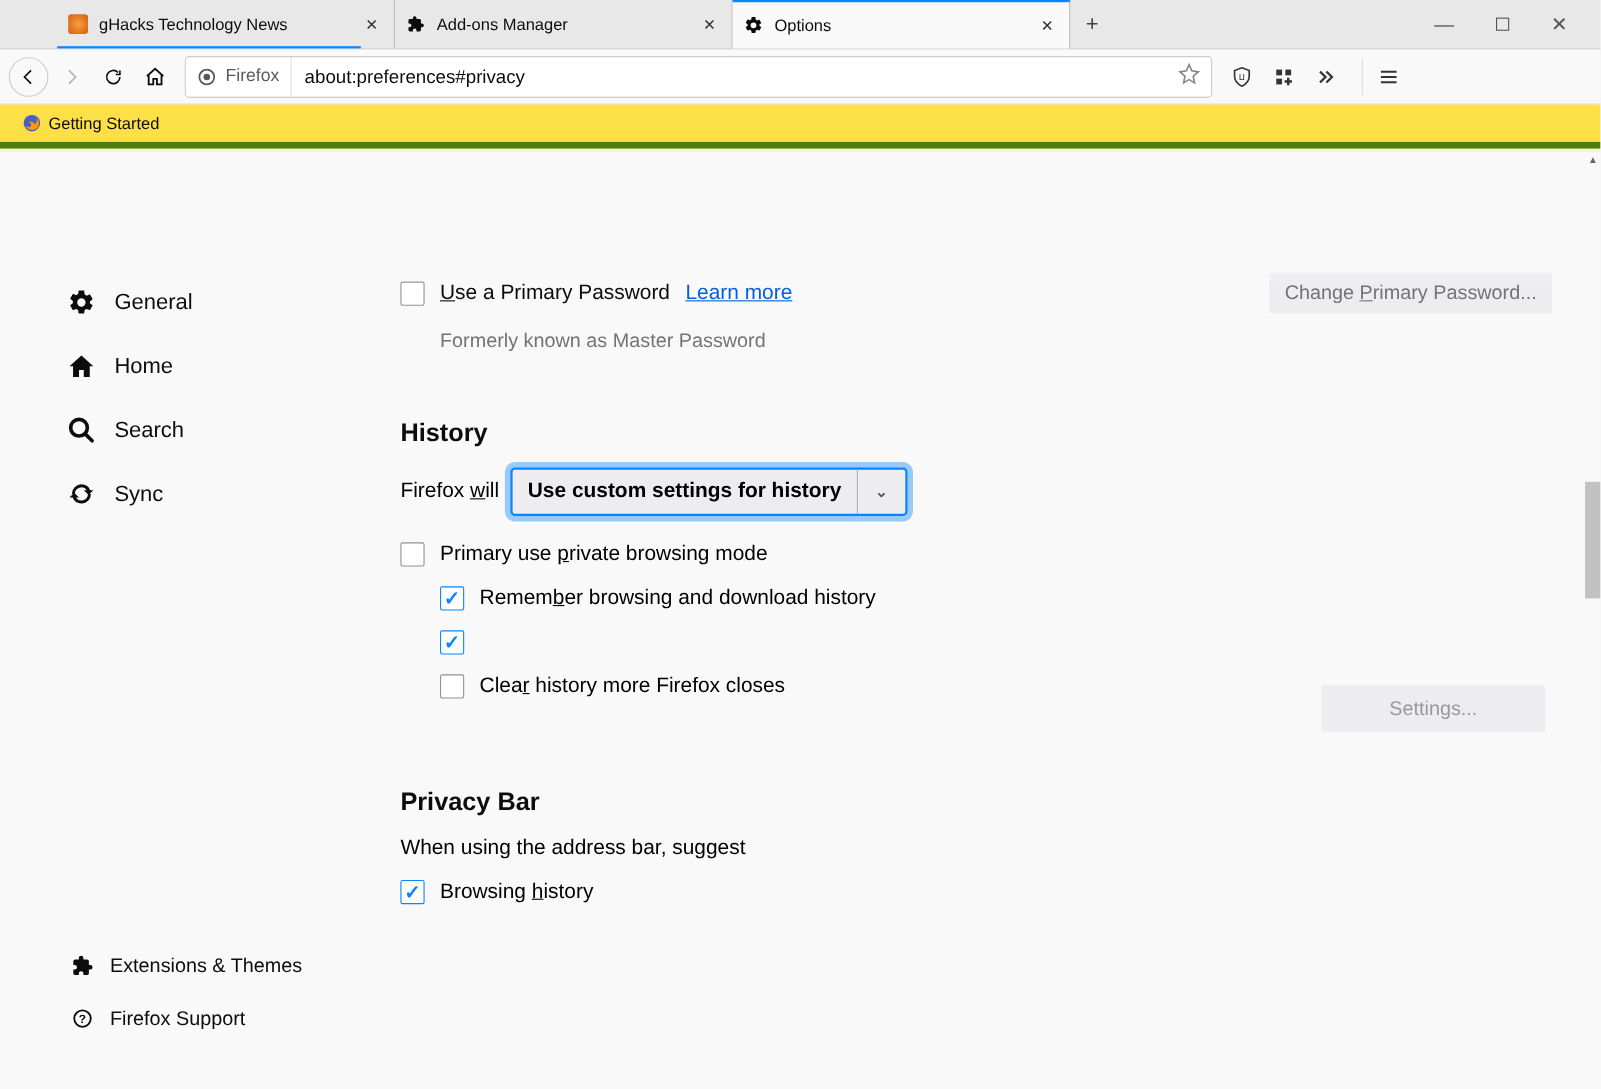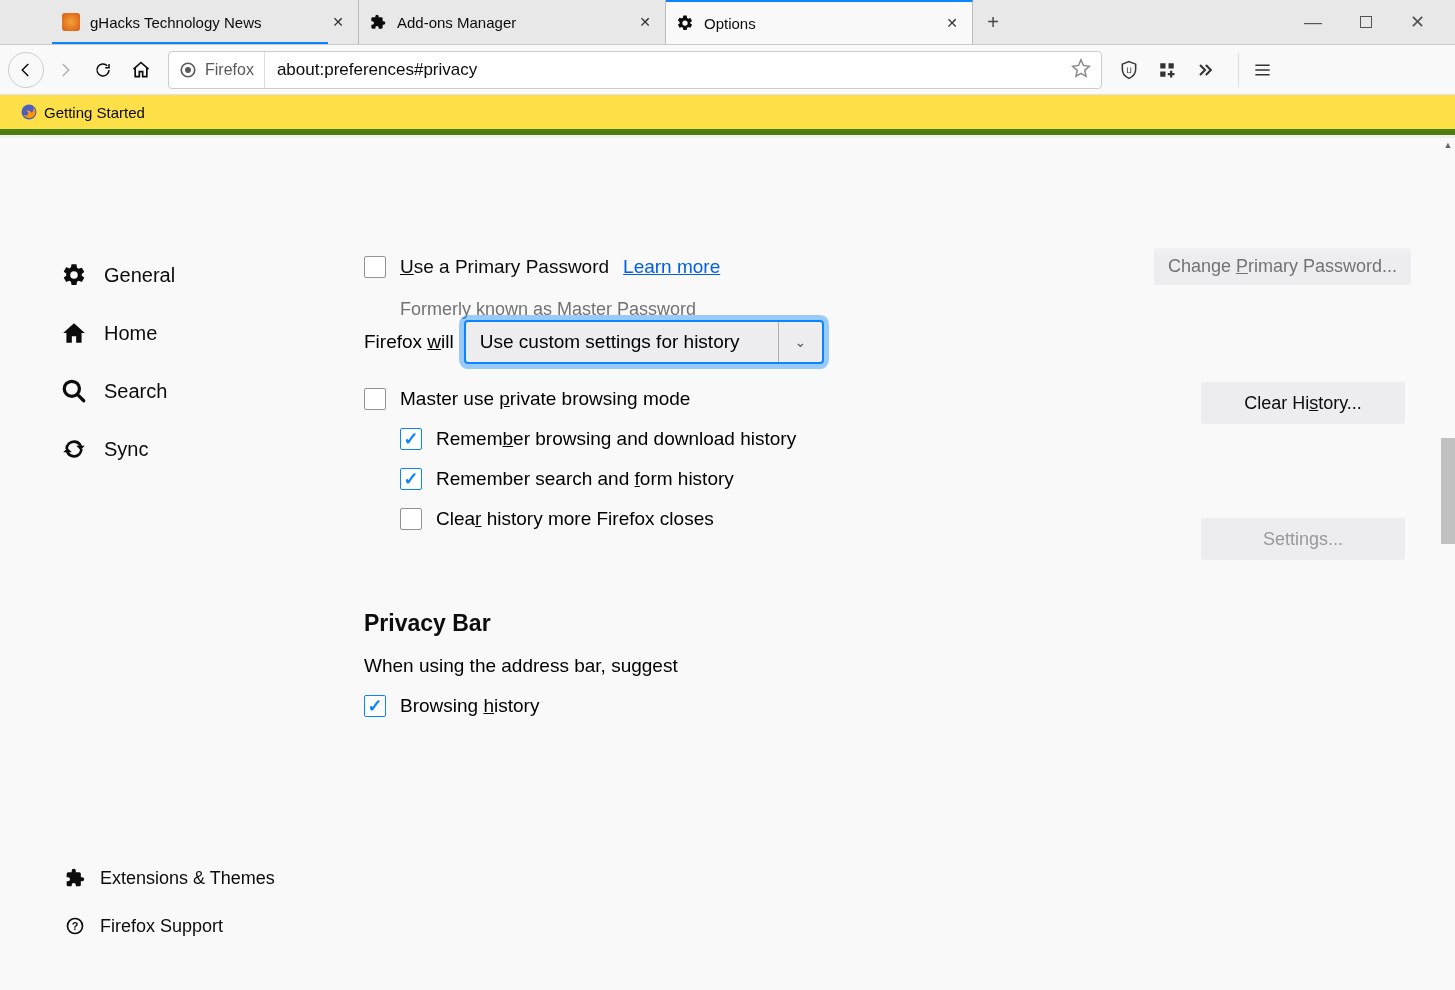--- a/index.html
+++ b/index.html
@@ -60,21 +60,21 @@
   .checkbox-checked { width:22px; height:22px; border:1px solid #0a84ff; border-radius:2px; background:#fff; flex-shrink:0; margin-right:14px; display:flex; align-items:center; justify-content:center;}
   .check-glyph{ color:#0a84ff; font-size:18px; line-height:1; font-weight:bold;}
   .faded-text { font-size:19px; color:#0c0c0d;}
   .faded-link { color:#0060df; margin-left:14px; font-size:19px;text-decoration:underline;}
   .faded-sub { font-size:18px; color:#737373; margin-left:36px; margin-top:14px;}
   .faded-button { background:#ededf0; color:#737373; border:none; font-size:18px; padding:8px 14px; border-radius:2px;}
 
   .section-title { font-size:23px; font-weight:600; color:#0c0c0d; margin-top:60px; margin-bottom:18px;}
   .history-row { display:flex; align-items:center; gap:10px; font-size:19px; margin-bottom:24px;}
   .history-label{ }
-  .dropdown { border:2px solid #0a84ff; box-shadow: 0 0 0 5px rgba(10,132,255,0.4); border-radius:4px; background:#ededf0; display:flex; align-items:center; height:44px; min-width:360px; position:relative;}
+  .dropdown { border:2px solid #0a84ff; box-shadow: 0 0 0 5px rgba(10,132,255,0.4); border-radius:4px; background:#ededf0; display:flex; align-items:center; height:44px; min-width:360px; position:relative;font-weight:bold;}
   .dropdown-text { padding:0 14px; flex:1; font-size:19px;}
   .dropdown-arrow{ width:44px; height:100%; border-left:1px solid #b1b1b3; display:flex; align-items:center; justify-content:center; font-size:14px; color:#555;}
 
   .option-row { display:flex; align-items:center; font-size:19px; margin-bottom:18px;}
   .option-row.indent{ margin-left:36px; }
 
   .right-actions{ position:absolute; right:0; width:210px;}
   .action-btn { background:#ededf0; border:none; width:204px; height:42px; font-size:18px; border-radius:2px; color:#0c0c0d; display:flex;align-items:center;justify-content:center;}
   .action-btn.disabled{ color:#999;}
 
@@ -278,58 +278,51 @@
             <div class="checkbox-unchecked"></div>
             <span class="faded-text"><span class="underline">U</span><span>se a Primary Password</span></span>
             <a class="faded-link">Learn more</a>
           </div>
           <button class="faded-button"><span>Change </span><span class="underline">P</span><span>rimary Password...</span></button>
         </div>
         <div class="faded-sub">Formerly known as Master Password</div>
         <div class="fade-overlay"></div>
       </div>
 
+      <div class="section-title">History</div>
 
       <div class="history-row">
         <span class="history-label"><span>Firefox </span><span class="underline">w</span><span>ill</span></span>
         <div class="dropdown">
           <span class="dropdown-text">Use custom settings for history</span>
           <span class="dropdown-arrow">⌄</span>
         </div>
       </div>
 
       <div style="position:relative;">
         <div class="option-row">
           <div class="checkbox-unchecked"></div>
-          <span><span>Master use </span><span class="underline">p</span><span>rivate browsing mode</span></span>
+          <span><span>Primary use </span><span class="underline">p</span><span>rivate browsing mode</span></span>
         </div>
         <div class="option-row indent">
           <div class="checkbox-checked">
               <span class="check-glyph">✓</span>
             </div>
           <span><span>Remem</span><span class="underline">b</span><span>er browsing and download history</span></span>
         </div>
         <div class="option-row indent">
           <div class="checkbox-checked">
               <span class="check-glyph">✓</span>
             </div>
-          <span><span>Remember search and </span><span class="underline">f</span><span>orm history</span></span>
         </div>
         <div class="option-row indent">
           <div class="checkbox-unchecked"></div>
           <span><span>Clea</span><span class="underline">r</span><span> history more Firefox closes</span></span>
         </div>
 
-        <div class="right-actions" style="top:-6px;">
-          <button class="action-btn">
-              <span>Clear Hi</span>
-              <span class="underline">s</span>
-              <span>tory...</span>
-            </button>
-        </div>
         <div class="right-actions" style="top:130px;">
           <button class="action-btn disabled">Settings...</button>
         </div>
       </div>
 
       <div class="section-title" style="margin-top:80px;">Privacy Bar</div>
       <div style="font-size:19px;margin-bottom:18px;">When using the address bar, suggest</div>
       <div class="option-row">
         <div class="checkbox-checked">
             <span class="check-glyph">✓</span>

